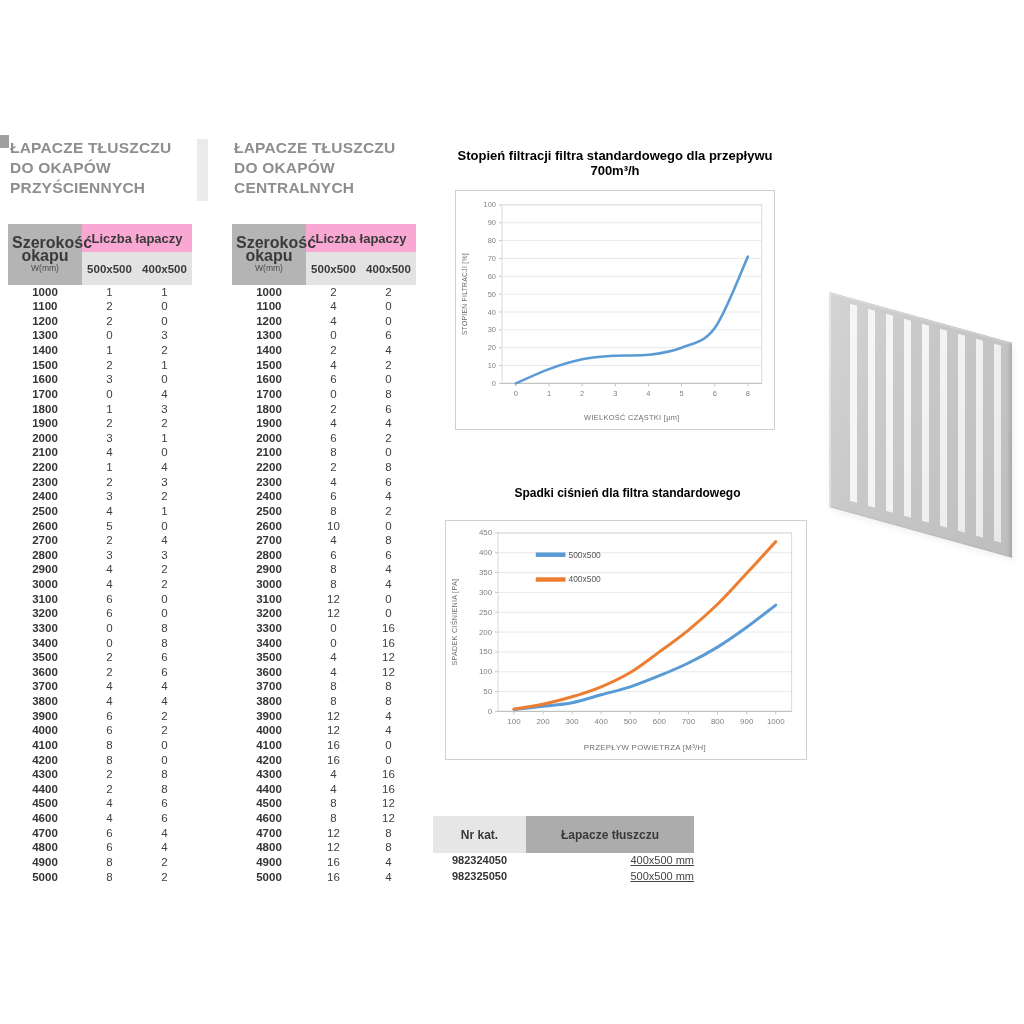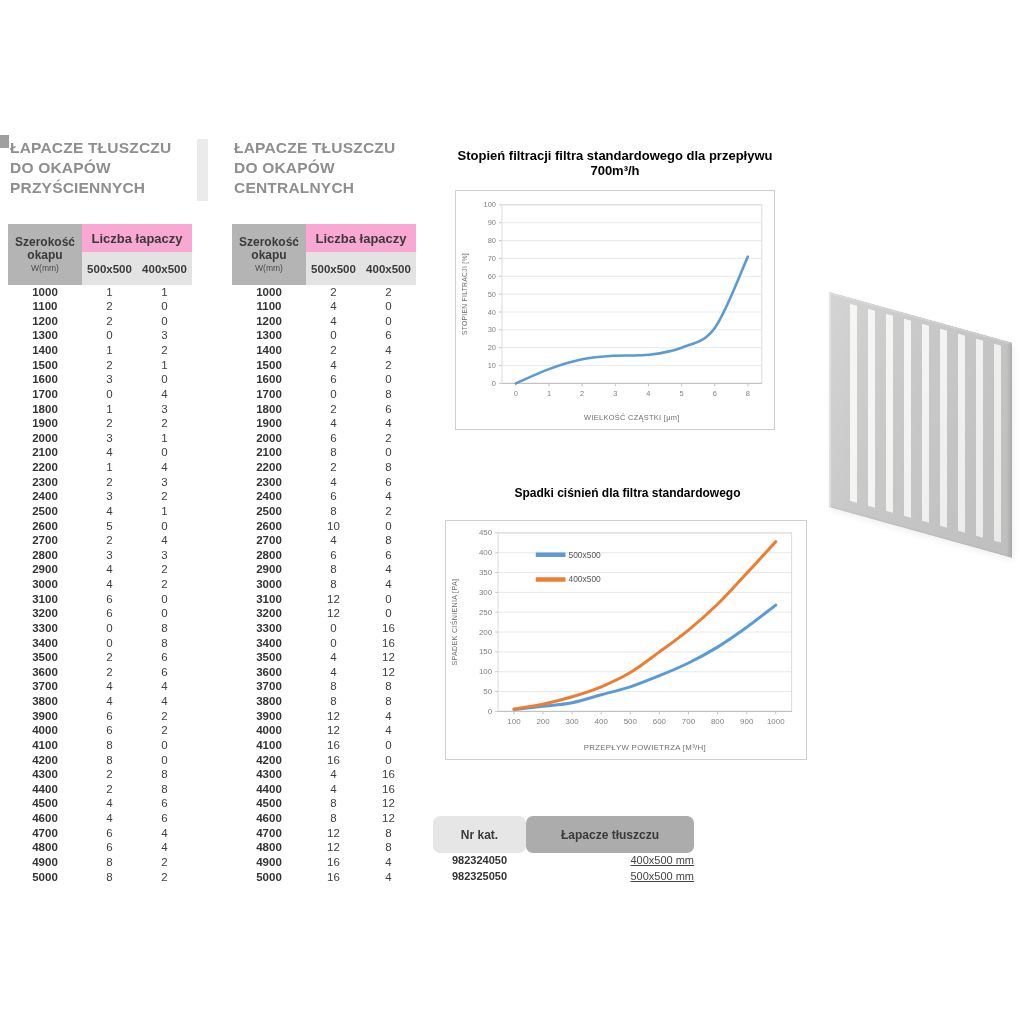--- a/index.html
+++ b/index.html
@@ -17,37 +17,37 @@
   
   .section-title { color:#8e8e8e; font-weight:bold; font-size:15.5px; line-height:20px; letter-spacing:.2px; }
 
   
   table.hood { border-collapse:collapse; table-layout:fixed; }
   table.hood th, table.hood td { padding:0; text-align:center; vertical-align:middle; }
   table.hood col.c1 { width:74px; }
   table.hood col.c2 { width:55px; }
   table.hood col.c3 { width:55px; }
   th.col1-head { background:#b4b4b4; height:61px; }
-  th.col1-head .l1 { font-size:12px; font-weight:600; color:#3a3a3a; line-height:13px; width:66px; margin:0 auto; }
+  th.col1-head .l1 { font-size:16px; font-weight:600; color:#3a3a3a; line-height:13px; width:66px; margin:0 auto; }
   th.col1-head .l2 { font-size:8.5px; font-weight:400; color:#4a4a4a; margin-top:1px; }
   th.group-head { background:#f9a8d4; height:28px; font-size:13px; font-weight:600; color:#3a3a3a; }
   th.sub-head { background:#e3e3e3; height:33px; font-size:11.5px; font-weight:600; color:#3a3a3a; vertical-align:top; padding-top:6px; }
   table.hood tbody td { height:14.63px; font-size:11.5px; line-height:1; color:#3e3e3e; }
   table.hood tbody td.c1 { font-weight:bold; color:#343434; }
 
   
   .chart-title { font-size:13px; font-weight:600; color:#000000; text-align:center; }
   .chart-box { background:#fff; border:1px solid #cfcfcf; }
   .chart-box svg { display:block; width:100%; height:100%; }
 
   
   table.catalog { border-collapse:collapse; table-layout:fixed; }
   table.catalog col.k1 { width:93px; }
   table.catalog col.k2 { width:168px; }
-  table.catalog th { height:37px; font-size:12px; font-weight:600; color:#3a3a3a; text-align:center; vertical-align:middle;border-radius:7px; }
+  table.catalog th { height:37px; font-size:12px; font-weight:600; color:#3a3a3a; text-align:center; vertical-align:middle; }
   table.catalog th.h1 { background:#e6e6e6; }
   table.catalog th.h2 { background:#acacac; }
   table.catalog tbody td { height:15.5px; padding:0; font-size:11px; line-height:1; vertical-align:middle; }
   table.catalog tbody td:first-child { font-weight:bold; text-align:center; color:#333; }
   table.catalog tbody td:last-child { text-align:right; padding-left:15px; color:#444;text-decoration:underline; }
 
   
   .filter-photo {
     left:829px; top:292px; width:183px; height:215px;
     transform:skewY(15.5deg); transform-origin:top left;

